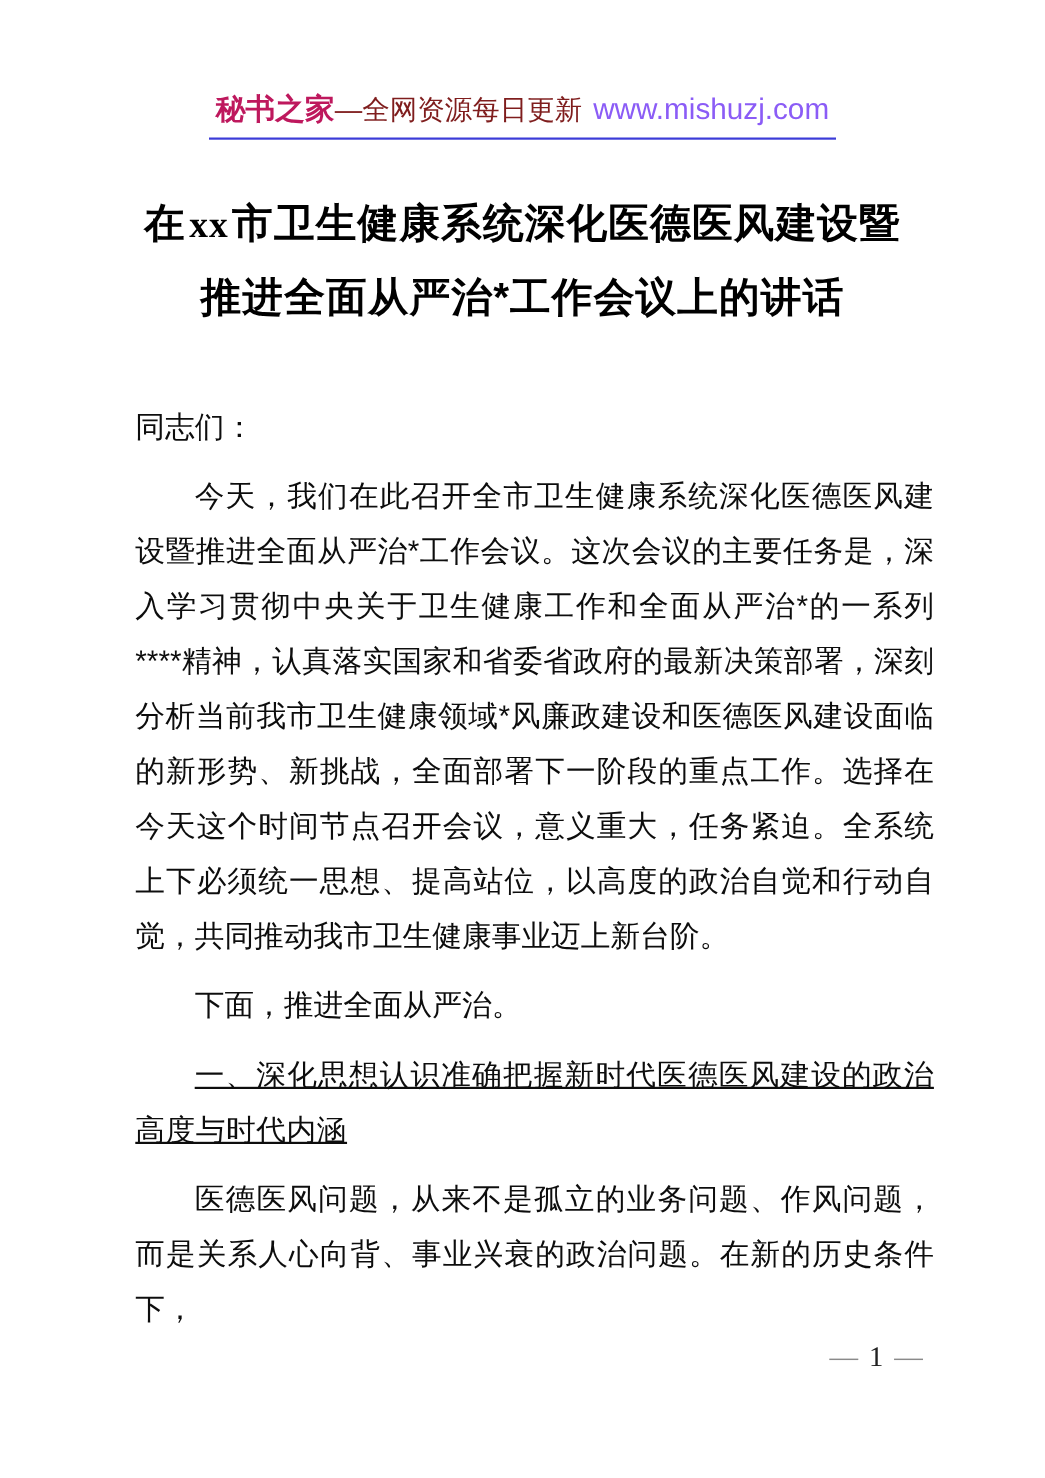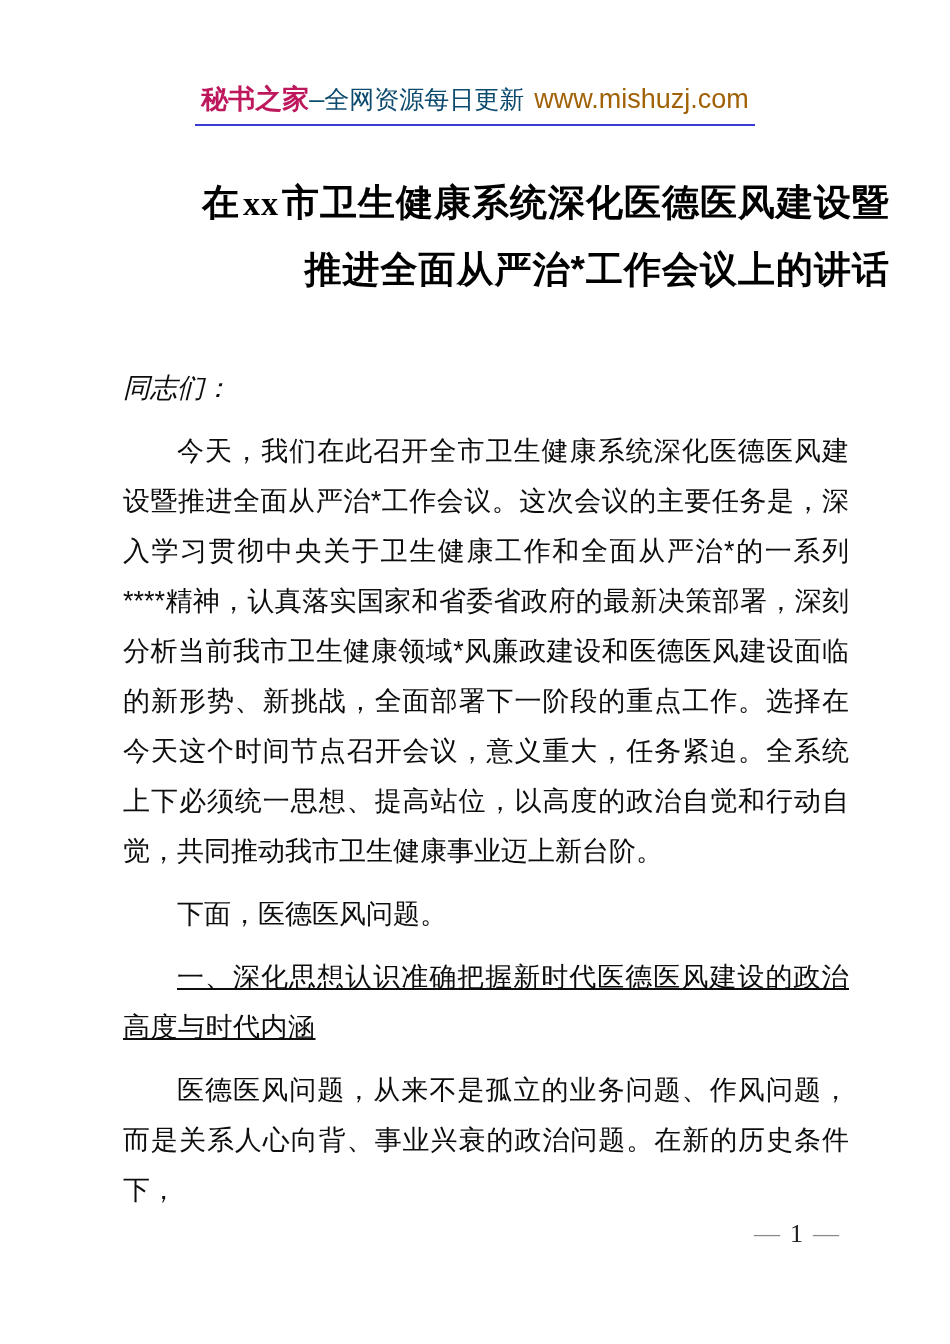--- a/index.html
+++ b/index.html
@@ -31,38 +31,37 @@
     padding: 0 6px 4px 6px;
     white-space: nowrap;
     line-height: 34px;
   }
   .brand {
     color: #be185d;
     font-weight: bold;
     font-size: 27px;
   }
   .tagline {
-    color: #0c4a6e;
+    color: #7f1d1d;
     font-size: 25px;
-    font-family: Liberation Mono, monospace;
   }
   .site-url {
-    color: #a16207;
+    color: #8b5cf6;
     font-size: 27px;
     margin-left: 10px;
     text-decoration: none;
   }
 
   
   .doc-title {
     position: absolute;
     top: 170px;
     left: 60px;
     right: 60px;
-    text-align: right;
+    text-align: center;
     font-size: 37px;
     font-weight: bold;
     line-height: 66px;
     color: #000000;
     letter-spacing: 1px;
   }
   .latin-serif {
     font-family: "Liberation Serif", "DejaVu Serif", serif;
     font-weight: bold;
     font-size: 0.92em;
@@ -79,21 +78,20 @@
     line-height: 50px;
     text-align: justify;
     color: #0d0d0d;
   }
   .doc-body p {
     margin: 0 0 13px 0;
     text-indent: 2em;
   }
   .doc-body p.no-indent {
     text-indent: 0;
-    font-style: italic;
   }
   .doc-body p.section-heading {
     letter-spacing: 0.5px;
     text-decoration: underline;
   }
 
   
   .doc-footer {
     position: absolute;
     top: 1218px;
@@ -126,21 +124,21 @@
   </div>
 
   <div class="doc-title">
     <span><span>在</span><span class="latin-serif">xx</span><span>市卫生健康系统深化医德医风建设暨</span></span><br>
     <span>推进全面从严治*工作会议上的讲话</span>
   </div>
 
   <div class="doc-body">
     <p class="no-indent">同志们：</p>
     <p>今天，我们在此召开全市卫生健康系统深化医德医风建设暨推进全面从严治*工作会议。这次会议的主要任务是，深入学习贯彻中央关于卫生健康工作和全面从严治*的一系列****精神，认真落实国家和省委省政府的最新决策部署，深刻分析当前我市卫生健康领域*风廉政建设和医德医风建设面临的新形势、新挑战，全面部署下一阶段的重点工作。选择在今天这个时间节点召开会议，意义重大，任务紧迫。全系统上下必须统一思想、提高站位，以高度的政治自觉和行动自觉，共同推动我市卫生健康事业迈上新台阶。</p>
-    <p>下面，医德医风问题。</p>
+    <p>下面，推进全面从严治。</p>
     <p class="section-heading">一、深化思想认识准确把握新时代医德医风建设的政治高度与时代内涵</p>
     <p>医德医风问题，从来不是孤立的业务问题、作风问题，而是关系人心向背、事业兴衰的政治问题。在新的历史条件下，</p>
   </div>
 
   <div class="doc-footer">
     <span class="page-dash">—</span><span class="page-num">1</span><span class="page-dash">—</span>
   </div>
 
 </div>
 

